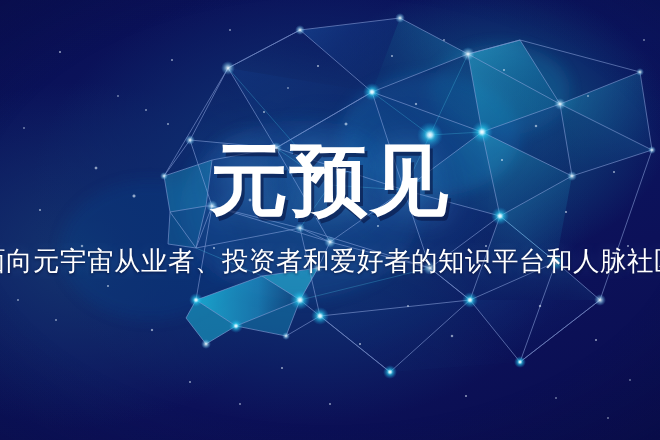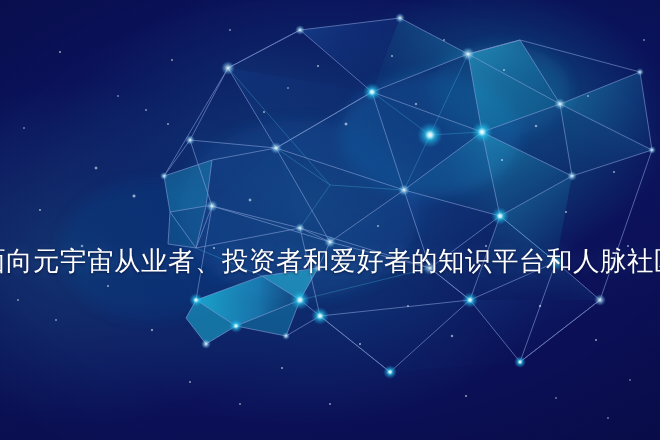--- a/index.html
+++ b/index.html
@@ -261,18 +261,21 @@
         <circle cx="24" cy="128" r="1.2" fill="url(#gStar)"></circle>
         <circle cx="18" cy="300" r="1.3" fill="url(#gStar)"></circle>
         <circle cx="644" cy="40" r="1.3" fill="url(#gStar)"></circle>
         <circle cx="630" cy="380" r="1.2" fill="url(#gStar)"></circle>
       </g>
     </svg>
   </div>
 
   <div class="vignette"></div>
 
+  <div class="title-wrap">
+    <div class="title">元预见</div>
+  </div>
 
   <div class="subtitle-wrap">
     <div class="subtitle">面向元宇宙从业者、投资者和爱好者的知识平台和人脉社区</div>
   </div>
 
 </div>
 
 </body></html>

